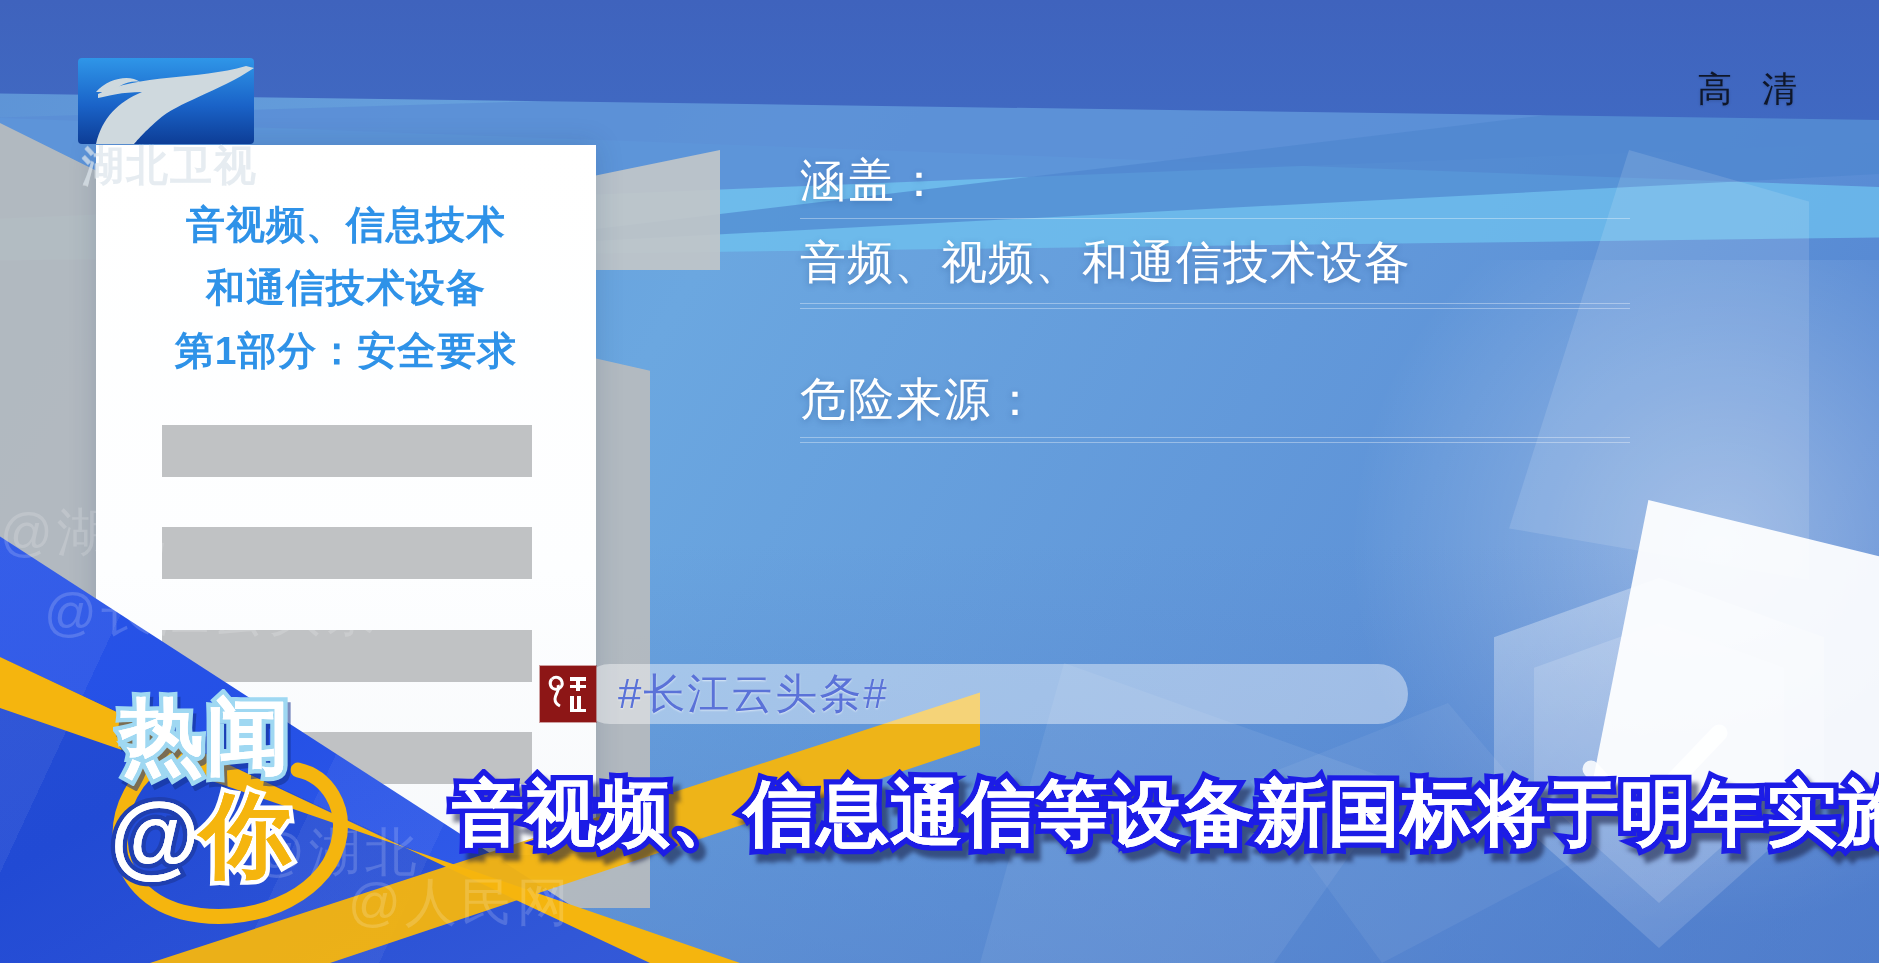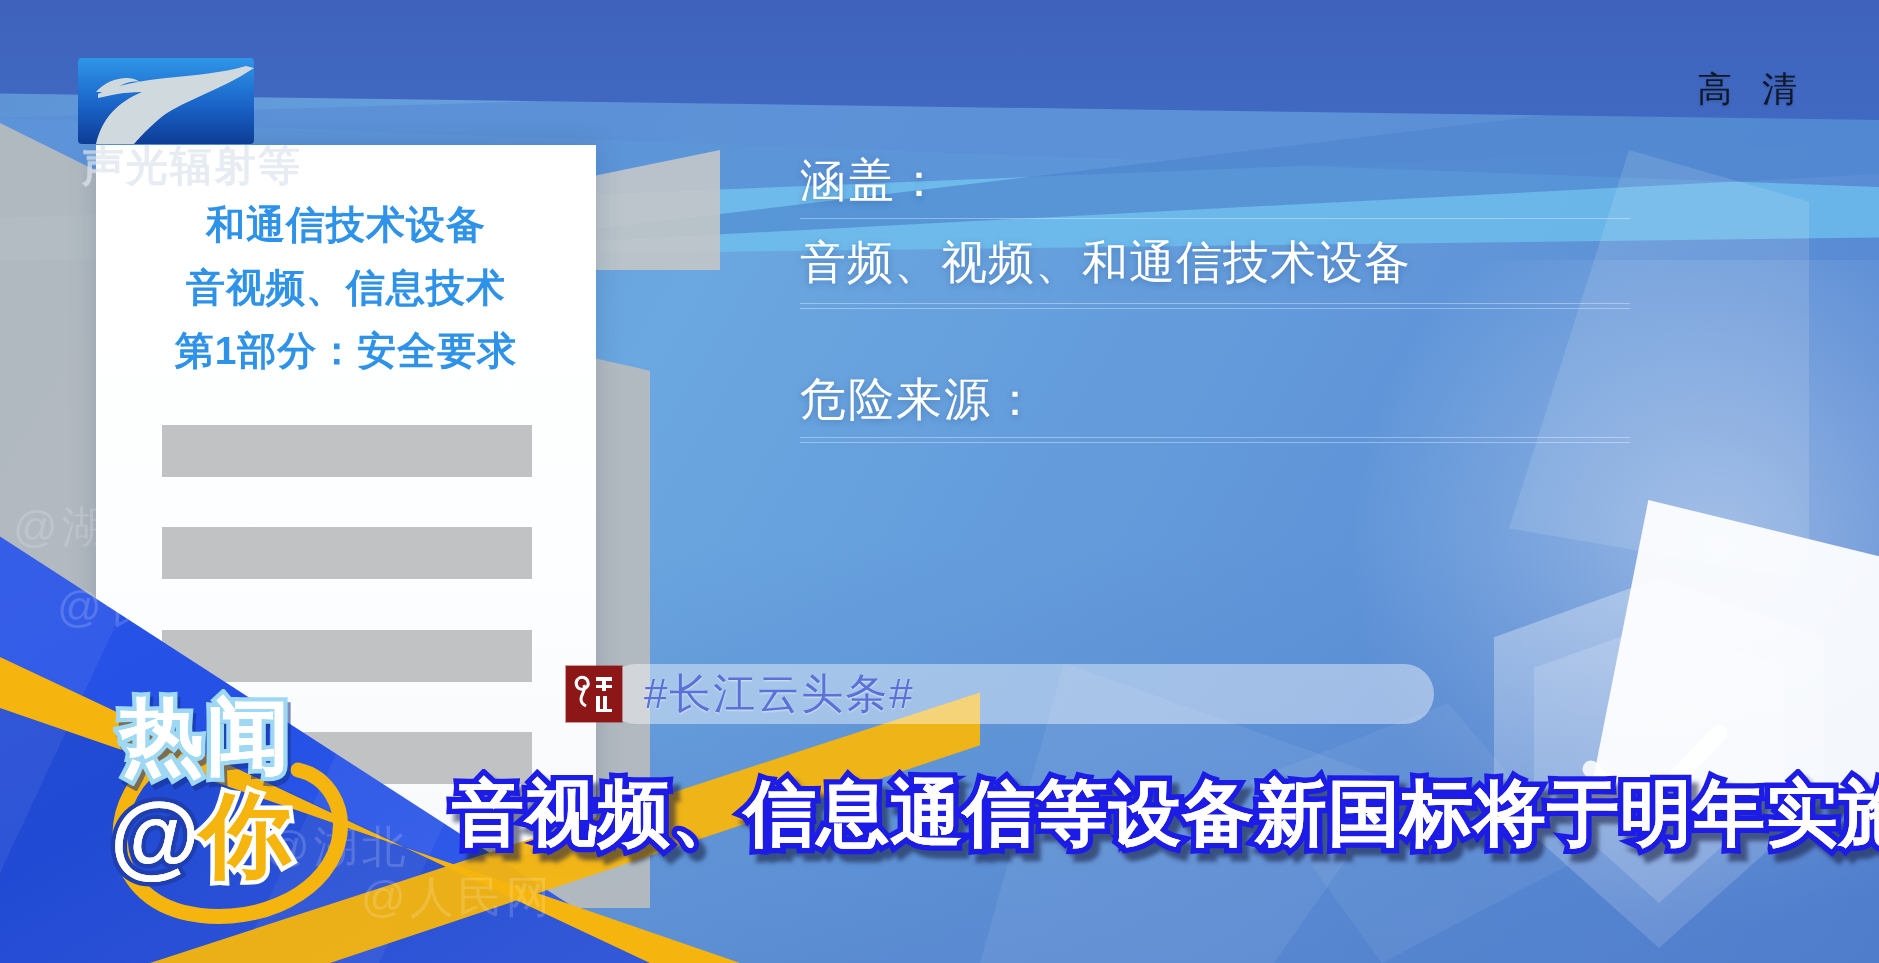--- a/index.html
+++ b/index.html
@@ -218,21 +218,21 @@
   }
   .rule {
     height: 1px; width: 100%;
     background: rgba(255,255,255,.35);
     margin: 2px 0 4px 0;
   }
   .info-gap { height: 56px; }
 
   
   .hashtag-wrap {
-    position: absolute; left: 566px; top: 660px;
+    position: absolute; left: 540px; top: 660px;
     height: 68px;
     display: flex; align-items: center;
   }
   .hashtag-pill {
     position: absolute; left: 40px; top: 4px;
     width: 828px; height: 60px;
     background: rgba(255,255,255,.42);
     border-radius: 30px;
   }
   .seal {
@@ -318,25 +318,24 @@
   .prog-swoosh {
     position: absolute; left: -6px; top: 60px;
     width: 300px; height: 190px;
   }
   .prog-swoosh svg { width: 100%; height: 100%; }
 
   
   .wm {
     position: absolute;
     color: rgba(255,255,255,.17);
-    font-size: 44px;
+    font-size: 52px;
     letter-spacing: 4px;
     white-space: nowrap;
     pointer-events: none;
-    margin-left: 13px;
   }
   .wm-a { left: 0px;   top: 498px; }
   .wm-b { left: 44px;  top: 578px; }
   .wm-c { left: 252px; top: 818px; }
   .wm-d { left: 348px; top: 868px; }
 </style>
 </head>
 <body>
 
 <div id="stage">
@@ -359,22 +358,22 @@
       <path d="M12 46 L58 96 L140 10" fill="none" stroke="rgba(255,255,255,.85)" stroke-width="17" stroke-linecap="round" stroke-linejoin="round"></path>
     </svg>
   </div>
   <div class="paper-shard-a"></div>
 
   <div class="gray-panel"></div>
   <div class="gray-panel-2"></div>
 
   <div class="doc-card">
     <div class="doc-title">
+      <div>音视频、信息技术</div>
       <div>和通信技术设备</div>
-      <div>音视频、信息技术</div>
       <div>第1部分：安全要求</div>
     </div>
     <div class="doc-bar b1"></div>
     <div class="doc-bar b2"></div>
     <div class="doc-bar b3"></div>
     <div class="doc-bar b4"></div>
   </div>
 
   <div class="info-panel">
     <div class="info-head">涵盖：</div>
@@ -399,21 +398,21 @@
   <div class="wm wm-b">@长江云头条</div>
   <div class="wm wm-c">@湖北</div>
   <div class="wm wm-d">@人民网</div>
 
   <div class="channel-logo">
     <svg viewBox="0 0 176 86" xmlns="http://www.w3.org/2000/svg" preserveAspectRatio="none">
       <path d="M18 34 C30 20 52 16 62 24 C50 22 40 28 36 34 Z" fill="#cfd9de"></path>
       <path d="M20 36 C60 16 120 22 168 8 L176 10 C140 34 100 44 80 62 C64 76 58 84 56 86 L18 86 C24 60 40 44 64 34 C44 34 30 38 20 40 Z" fill="#cfd9de"></path>
     </svg>
   </div>
-  <div class="channel-name">声光辐射等</div>
+  <div class="channel-name">湖北卫视</div>
 
   <div class="hd-badge">高 清</div>
 
   <div class="hashtag-wrap">
     <div class="hashtag-pill"></div>
     <div class="seal">
       <svg viewBox="0 0 50 50" xmlns="http://www.w3.org/2000/svg">
         <rect x="0" y="0" width="50" height="50" fill="#8d1616"></rect>
         <path d="M9 10 a6 6 0 1 1 -0.1 0.1" fill="none" stroke="#fff" stroke-width="3"></path>
         <path d="M15 16 c2 6 -3 9 -3 14 c0 4 3 6 5 7" fill="none" stroke="#fff" stroke-width="3"></path>

